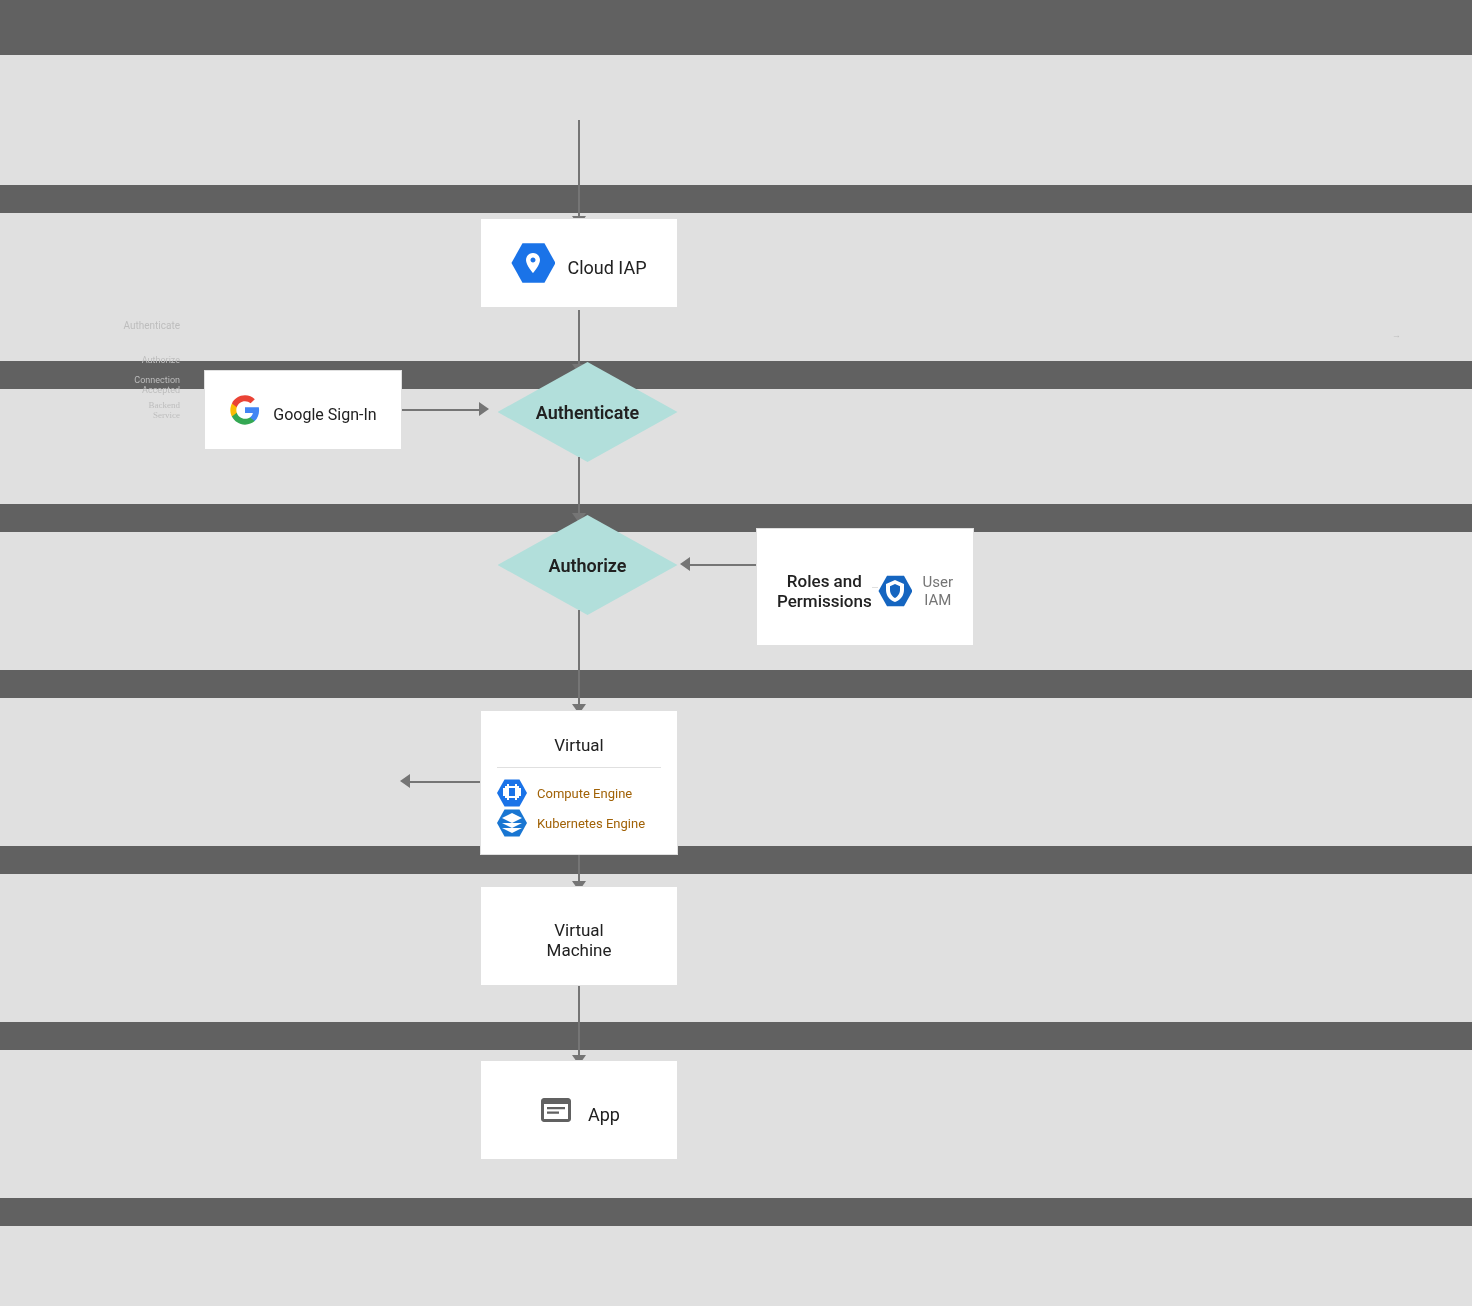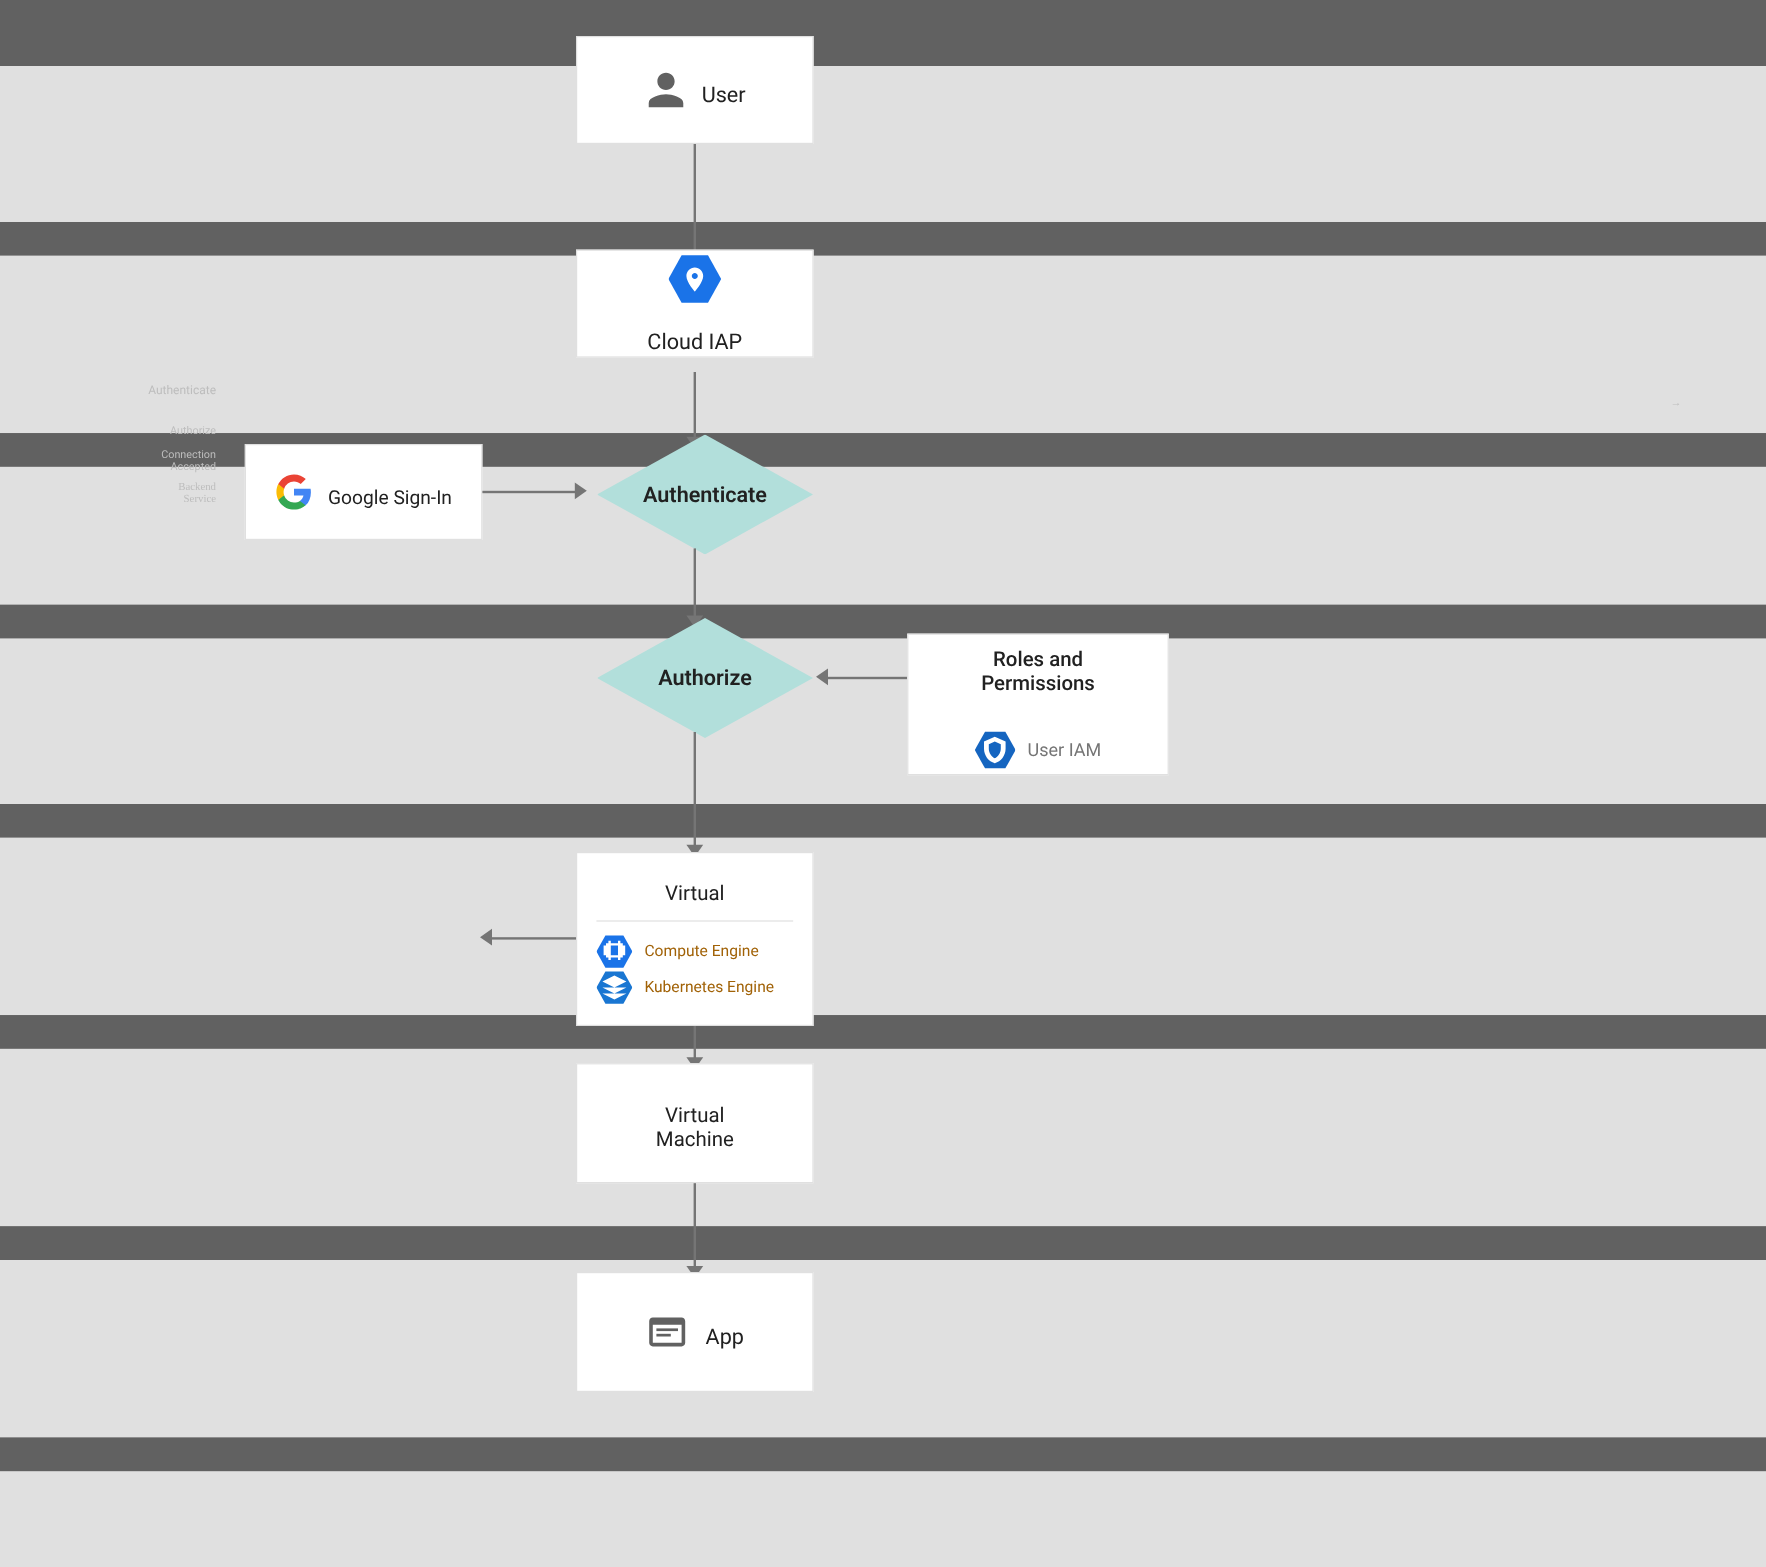--- a/index.html
+++ b/index.html
@@ -142,21 +142,21 @@
       gap: 10px;
       margin-top: 8px;
     }
 
     
     .roles-box {
       position: absolute;
       background: white;
       border: 1px solid #e0e0e0;
       display: flex;
-      flex-direction: column;
+      flex-direction: row;
       align-items: center;
       justify-content: center;
       padding: 16px 20px;
     }
 
     
     .separator {
       width: 80%;
       height: 1px;
       background: #e0e0e0;
@@ -186,31 +186,25 @@
   <div class="band" style="top:532px;height:138px;background:#e0e0e0;"></div>
   <div class="band" style="top:670px;height:28px;background:#616161;"></div>
   <div class="band" style="top:698px;height:148px;background:#e0e0e0;"></div>
   <div class="band" style="top:846px;height:28px;background:#616161;"></div>
   <div class="band" style="top:874px;height:148px;background:#e0e0e0;"></div>
   <div class="band" style="top:1022px;height:28px;background:#616161;"></div>
   <div class="band" style="top:1050px;height:148px;background:#e0e0e0;"></div>
   <div class="band" style="top:1198px;height:28px;background:#616161;"></div>
   <div class="band" style="top:1226px;height:80px;background:#e0e0e0;"></div>
 
-  <div class="card" style="left:480px; top:30px; width:198px; height:90px; flex-direction:row; gap:12px; padding:16px;">
-    <svg width="36" height="36" viewBox="0 0 24 24" fill="#616161">
-      <path d="M12 12c2.7 0 4.8-2.1 4.8-4.8S14.7 2.4 12 2.4 7.2 4.5 7.2 7.2 9.3 12 12 12zm0 2.4c-3.2 0-9.6 1.6-9.6 4.8v2.4h19.2v-2.4c0-3.2-6.4-4.8-9.6-4.8z"></path>
-    </svg>
-    <span class="card-title">User</span>
-  </div>
 
   <div class="arrow-line arrow-v" style="left:578px; top:120px; height:100px;"></div>
   <div class="arrowhead-down" style="left:572px; top:216px;"></div>
 
-  <div class="card" style="left:480px; top:208px; width:198px; height:90px; flex-direction:column; gap:12px; padding:16px;align-items:center;">
+  <div class="card" style="left:480px; top:218px; width:198px; height:90px; flex-direction:row; gap:12px; padding:16px;align-items:center;">
 
     <div class="hex-icon" style="background:#1a73e8;">
       <svg viewBox="0 0 24 24" fill="white" width="22" height="22">
         <path d="M12 2C8.13 2 5 5.13 5 9c0 5.25 7 13 7 13s7-7.75 7-13c0-3.87-3.13-7-7-7zm0 9.5c-1.38 0-2.5-1.12-2.5-2.5s1.12-2.5 2.5-2.5 2.5 1.12 2.5 2.5-1.12 2.5-2.5 2.5z"></path>
       </svg>
     </div>
     <span class="card-title">Cloud IAP</span>
   </div>
 
   <div class="arrow-line arrow-v" style="left:578px; top:310px; height:58px;"></div>

